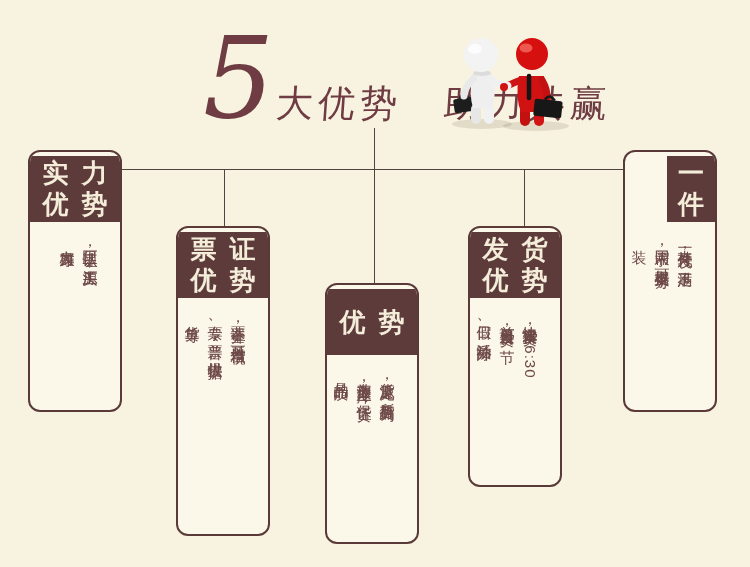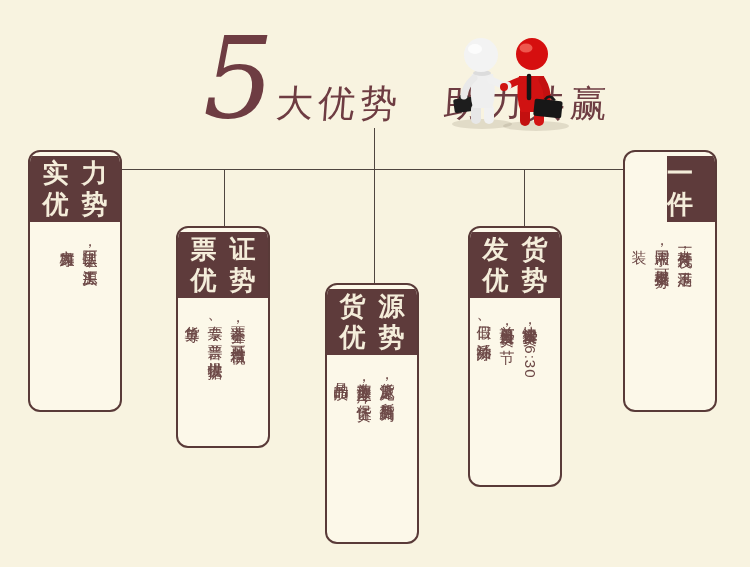--- a/index.html
+++ b/index.html
@@ -35,32 +35,32 @@
   .drop2{left:224px;top:169px;width:1px;height:58px;}
   .drop4{left:524px;top:169px;width:1px;height:58px;}
 
   
   .card{
     position:absolute;width:94px;box-sizing:border-box;
     background:#fcf8e9;border:2px solid #593a38;border-radius:12px;
     overflow:hidden;
   }
   .c1{left:28px; top:150px;height:262px;}
-  .c2{left:176px;top:226px;height:222px;}
+  .c2{left:176px;top:226px;height:310px;}
   .c3{left:325px;top:283px;height:261px;}
   .c4{left:468px;top:226px;height:261px;}
   .c5{left:623px;top:150px;height:262px;padding-left:42px;}
 
   .card-header{
     margin-top:4px;height:66px;background:#5e3b3b;
     display:flex;flex-direction:column;justify-content:center;align-items:center;
   }
   .hdr-line{
     font-size:26px;line-height:31px;font-weight:600;
-    color:#f4edda;letter-spacing:13px;margin-right:-13px;
+    color:#f4edda;letter-spacing:13px;margin-right:-13px;text-align:center;
   }
   .card-body{
     position:absolute;top:86px;bottom:6px;left:4px;right:0;
     writing-mode:vertical-rl;text-orientation:mixed;
     font-size:15px;line-height:23px;letter-spacing:1px;
     color:#6d4947;padding-right:18px;
   }
 </style>
 </head>
 <body>
@@ -132,21 +132,20 @@
     </div>
     <div class="card-body">
       <div>票证齐全，可开增值税</div>
       <div>专票、普票，提供收据、</div>
       <div>货单等</div>
     </div>
   </div>
 
   <div class="card c3">
     <div class="card-header">
-      <div class="hdr-line">货源</div>
       <div class="hdr-line">优势</div>
     </div>
     <div class="card-body">
       <div>货源充足，所有货品均</div>
       <div>存放大型冷库，保证货</div>
       <div>品的品质</div>
     </div>
   </div>
 
   <div class="card c4">

